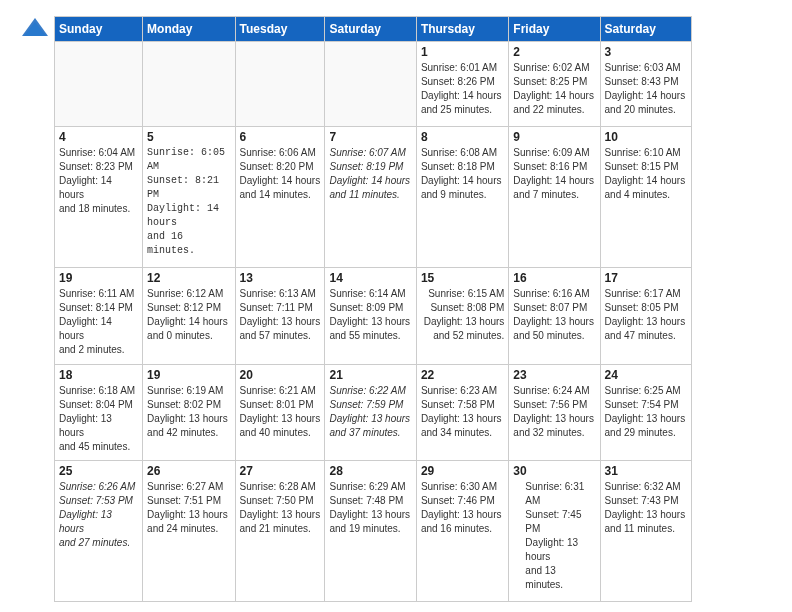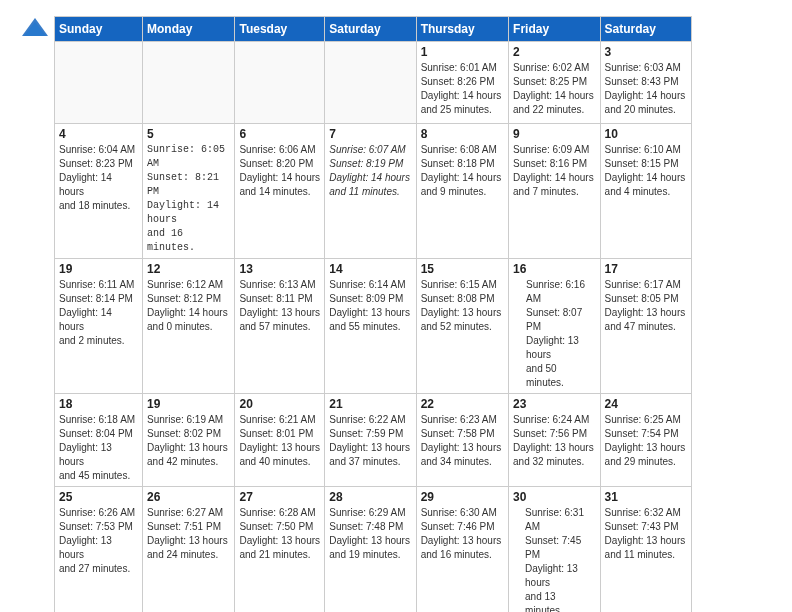--- a/index.html
+++ b/index.html
@@ -205,41 +205,41 @@
           <td>
             <span class="day-num">12</span>
             <div class="day-info" style="white-space: pre-line;">Sunrise: 6:12 AM
 Sunset: 8:12 PM
 Daylight: 14 hours
 and 0 minutes.</div>
           </td>
           <td>
             <span class="day-num">13</span>
             <div class="day-info" style="white-space: pre-line;">Sunrise: 6:13 AM
-Sunset: 8:11 PM
+Sunset: 7:11 PM
 Daylight: 13 hours
 and 57 minutes.</div>
           </td>
           <td>
             <span class="day-num">14</span>
             <div class="day-info" style="white-space: pre-line;">Sunrise: 6:14 AM
 Sunset: 8:09 PM
 Daylight: 13 hours
 and 55 minutes.</div>
           </td>
           <td>
             <span class="day-num">15</span>
-            <div class="day-info" style="white-space: pre-line;">Sunrise: 6:15 AM
+            <div class="day-info" style="white-space: pre-line; text-align: right;">Sunrise: 6:15 AM
 Sunset: 8:08 PM
 Daylight: 13 hours
 and 52 minutes.</div>
           </td>
           <td>
             <span class="day-num">16</span>
-            <div class="day-info" style="white-space: pre-line; margin-left: 13px;">Sunrise: 6:16 AM
+            <div class="day-info" style="white-space: pre-line;">Sunrise: 6:16 AM
 Sunset: 8:07 PM
 Daylight: 13 hours
 and 50 minutes.</div>
           </td>
           <td>
             <span class="day-num">17</span>
             <div class="day-info" style="white-space: pre-line;">Sunrise: 6:17 AM
 Sunset: 8:05 PM
 Daylight: 13 hours
 and 47 minutes.</div>
@@ -262,21 +262,21 @@
           </td>
           <td>
             <span class="day-num">20</span>
             <div class="day-info" style="white-space: pre-line;">Sunrise: 6:21 AM
 Sunset: 8:01 PM
 Daylight: 13 hours
 and 40 minutes.</div>
           </td>
           <td>
             <span class="day-num">21</span>
-            <div class="day-info" style="white-space: pre-line;">Sunrise: 6:22 AM
+            <div class="day-info" style="white-space: pre-line; font-style: italic;">Sunrise: 6:22 AM
 Sunset: 7:59 PM
 Daylight: 13 hours
 and 37 minutes.</div>
           </td>
           <td>
             <span class="day-num">22</span>
             <div class="day-info" style="white-space: pre-line;">Sunrise: 6:23 AM
 Sunset: 7:58 PM
 Daylight: 13 hours
 and 34 minutes.</div>
@@ -292,21 +292,21 @@
             <span class="day-num">24</span>
             <div class="day-info" style="white-space: pre-line;">Sunrise: 6:25 AM
 Sunset: 7:54 PM
 Daylight: 13 hours
 and 29 minutes.</div>
           </td>
         </tr>
         <tr>
           <td>
             <span class="day-num">25</span>
-            <div class="day-info" style="white-space: pre-line;">Sunrise: 6:26 AM
+            <div class="day-info" style="white-space: pre-line; font-style: italic;">Sunrise: 6:26 AM
 Sunset: 7:53 PM
 Daylight: 13 hours
 and 27 minutes.</div>
           </td>
           <td>
             <span class="day-num">26</span>
             <div class="day-info" style="white-space: pre-line;">Sunrise: 6:27 AM
 Sunset: 7:51 PM
 Daylight: 13 hours
 and 24 minutes.</div>

